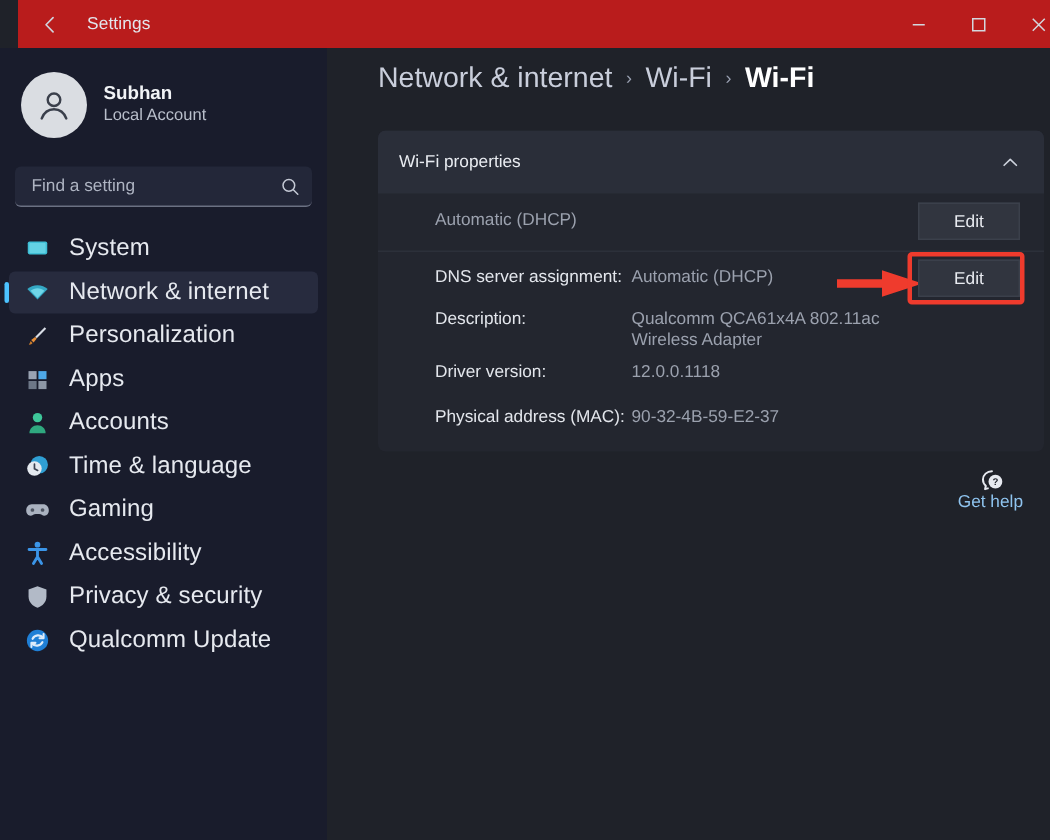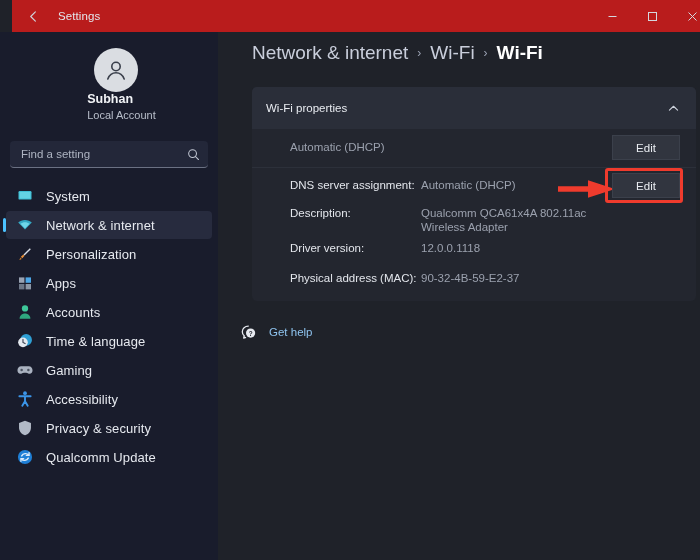--- a/index.html
+++ b/index.html
@@ -60,21 +60,20 @@
     top: 32px; left: 0;
     width: 218px; height: 528px;
     background: #191c2c;
     padding-top: 8px;
   }
 
   .profile {
     display: flex;
     align-items: center;
     margin: 8px 0 0 14px;
-    flex-direction: column;
   }
   .avatar {
     width: 44px; height: 44px;
     border-radius: 50%;
     background: #dadde2;
     display: flex; align-items: center; justify-content: center;
     flex: 0 0 auto;
   }
   .avatar svg { display: block; }
   .profile-text { margin-left: 11px; line-height: 1.25; }
@@ -133,21 +132,21 @@
     border-radius: 2px;
   }
   .nav-ico {
     width: 18px; height: 18px;
     flex: 0 0 18px;
     margin-right: 12px;
     display: flex; align-items: center; justify-content: center;
   }
   .nav-ico svg { display: block; }
   .nav-label {
-    font-size: 13px;
+    font-size: 16px;
     color: #e6e9ef;
     letter-spacing: .1px;
   }
 
   
   .main {
     position: absolute;
     top: 32px; left: 218px;
     width: 482px; height: 528px;
     background: #1f2229;
@@ -278,24 +277,25 @@
     position: absolute;
     right: 80px;
     top: 11px;
     width: 58px;
     height: 22px;
     pointer-events: none;
   }
 
   
   .gethelp {
-    margin-top: 22px;
+    margin-top: 10px;
     margin-left: 4px;
     display: flex;
-    align-items: center;
+    align-items: flex-end;
+    flex-direction: column;
   }
   .gethelp-ico {
     width: 18px; height: 18px;
     display: flex; align-items: center; justify-content: center;
     margin-right: 11px;
   }
   .gethelp-ico svg { display: block; }
   .gethelp-text {
     font-size: 11.5px;
     color: #8fc4ef;

